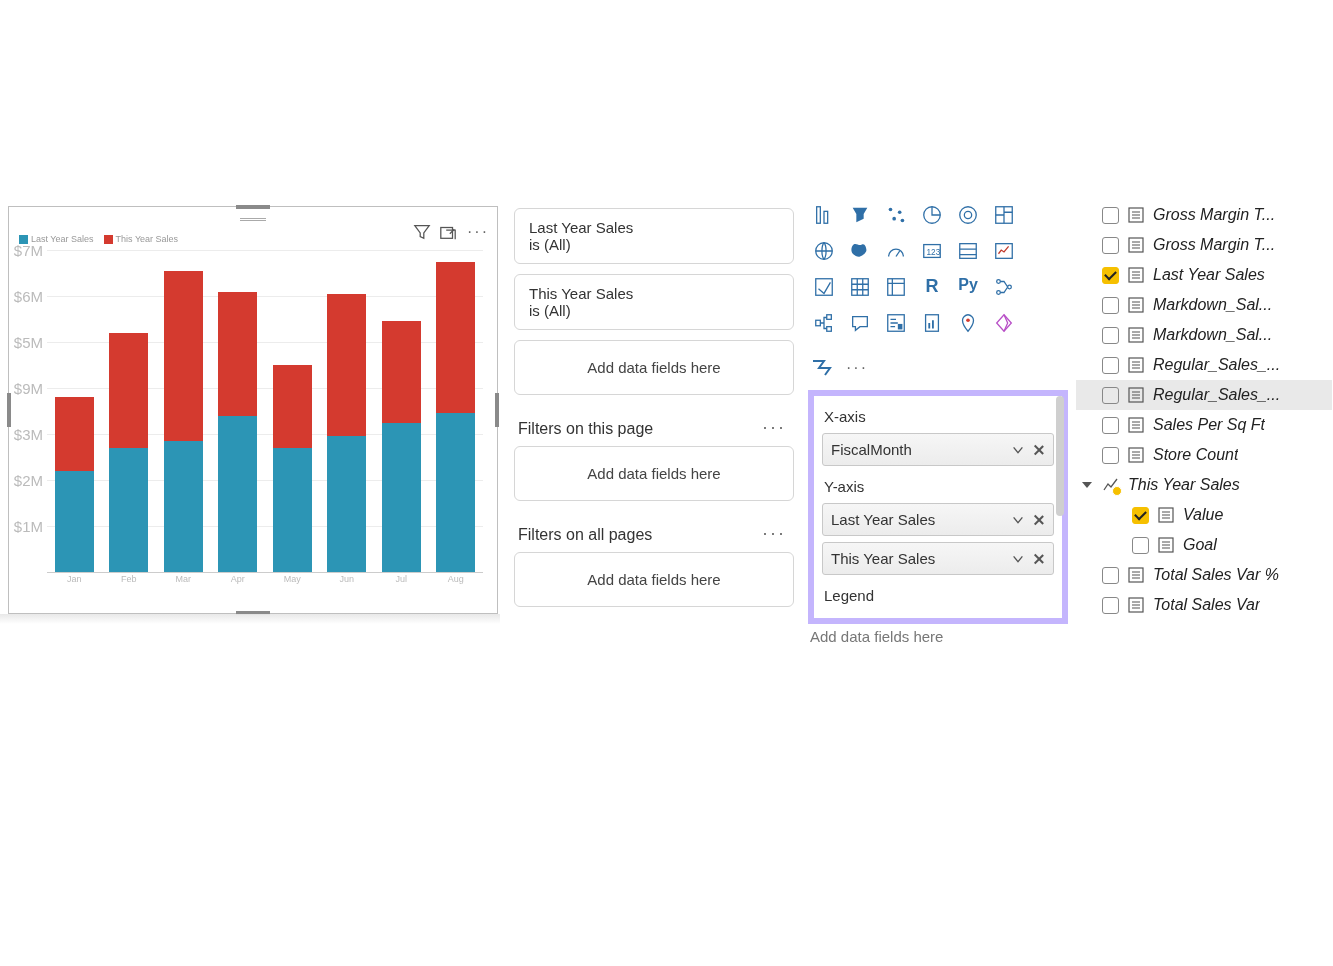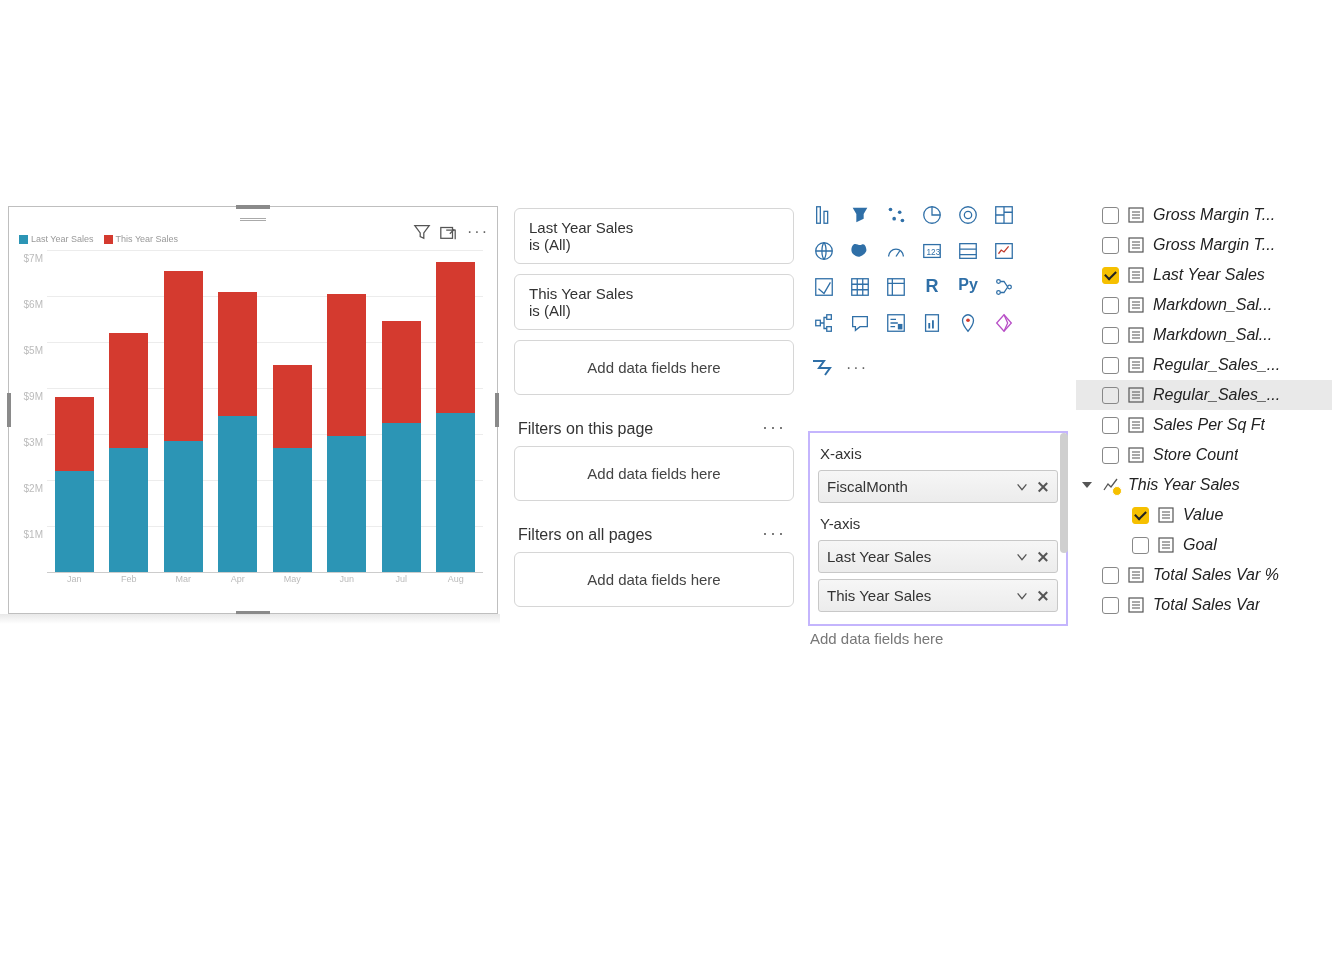--- a/index.html
+++ b/index.html
@@ -23,21 +23,21 @@
   .tool-icon { width:18px;height:18px; display:flex; align-items:center; justify-content:center; color:#555;}
   .tool-icon svg{stroke:#555;fill:none;stroke-width:1.4;}
   .dots { letter-spacing:2px; font-size:16px; color:#666; padding:0 2px;}
   .chart-title { font-size:10px; color:#bbb; padding:6px 0 0 10px;}
   .legend { display:flex; gap:10px; padding:3px 0 2px 10px; font-size:9px; color:#999;}
   .swatch{width:9px;height:9px;display:inline-block;margin-right:3px;vertical-align:middle;}
   .sw-teal{background:#2c95b5;}
   .sw-red{background:#d43a2f;}
   .plot { position:relative; margin:4px 14px 0 38px; height:322px;}
   .grid-line{position:absolute;left:0;right:0;border-top:1px solid #ececec;}
-  .y-tick{position:absolute;right:100%;width:34px;text-align:right;font-size:10px;color:#bbb;transform:translateY(-50%);padding-right:4px;margin-top:8px;}
+  .y-tick{position:absolute;right:100%;width:34px;text-align:right;font-size:15px;color:#bbb;transform:translateY(-50%);padding-right:4px;}
   .bars{position:absolute;left:0;right:0;bottom:0;top:0;display:flex;}
   .bar-col{flex:1;position:relative;display:flex;justify-content:center;}
   .bar{width:72%;position:absolute;bottom:0;}
   .seg-teal{background:#2c95b5;position:absolute;left:0;right:0;}
   .seg-red{background:#d43a2f;position:absolute;left:0;right:0;}
   .x-labels{display:flex;margin:2px 14px 0 38px;}
   .x-lab{flex:1;text-align:center;font-size:9px;color:#bbb;}
 
   
   .filters-col{width:280px;margin-left:16px;padding-top:8px;}
@@ -48,21 +48,21 @@
 
   
   .viz-col{width:260px;margin-left:14px;padding-top:4px;position:relative;}
   .viz-grid{display:grid;grid-template-columns:repeat(7,32px);grid-auto-rows:32px;gap:4px;margin-bottom:8px;}
   .viz-btn{display:flex;align-items:flex-start;justify-content:center;border:0;background:transparent;}
   .viz-btn svg{stroke:#2f6fa7;fill:none;stroke-width:1.4;}
   .viz-btn.solid svg{fill:#2f6fa7;stroke:none;}
   .r-txt{font-weight:bold;color:#2f6fa7;font-size:18px;}
   .py-txt{font-weight:bold;color:#2f6fa7;font-size:16px;}
   .more-row{display:flex;align-items:center;gap:10px;padding:4px 2px 10px 2px;}
-  .wells-wrap{border:2px solid #c4b5fd;padding:6px 8px 6px 8px;position:relative;background:#fff;margin-top:41px;}
+  .wells-wrap{border:6px solid #c4b5fd;padding:6px 8px 6px 8px;position:relative;background:#fff;}
   .well-head{font-size:15px;color:#333;padding:6px 2px 8px 2px;background:#fff;}
   .well-pill{border:1px solid #c8c8c8;background:linear-gradient(#f6f6f6,#ececec);border-radius:3px;padding:7px 8px;margin-bottom:6px;display:flex;align-items:center;justify-content:space-between;font-size:15px;color:#333;}
   .pill-actions{display:flex;gap:8px;align-items:center;}
   .chev-down{width:14px;height:14px;}
   .x-close{width:12px;height:12px;position:relative;}
   .x-close::before,.x-close::after{content:"";position:absolute;left:5px;top:0;width:1.5px;height:12px;background:#555;}
   .x-close::before{transform:rotate(45deg);}
   .x-close::after{transform:rotate(-45deg);}
   .legend-add{font-size:15px;color:#777;padding:4px 0 0 2px;}
   .scroll-thumb{position:absolute;right:-2px;top:0;width:8px;height:120px;background:#cfcfcf;border-radius:4px;}
@@ -414,20 +414,21 @@
       </div>
       <div class="well-pill">
         <span>This Year Sales</span>
         <span class="pill-actions">
           <svg class="chev-down" viewBox="0 0 16 16">
               <path d="M3 5l5 6 5-6" fill="none" stroke="#555" stroke-width="1.5"></path>
             </svg>
           <span class="x-close"></span>
         </span>
       </div>
+      <div class="well-head">Legend</div>
     </div>
     <div class="legend-add">Add data fields here</div>
   </div>
 
   <div class="fields-col">
     <div class="fld-row">
       <span class="expand"></span>
         <span class="chk"></span>
       <span class="fld-icon">
           <svg viewBox="0 0 18 18">

